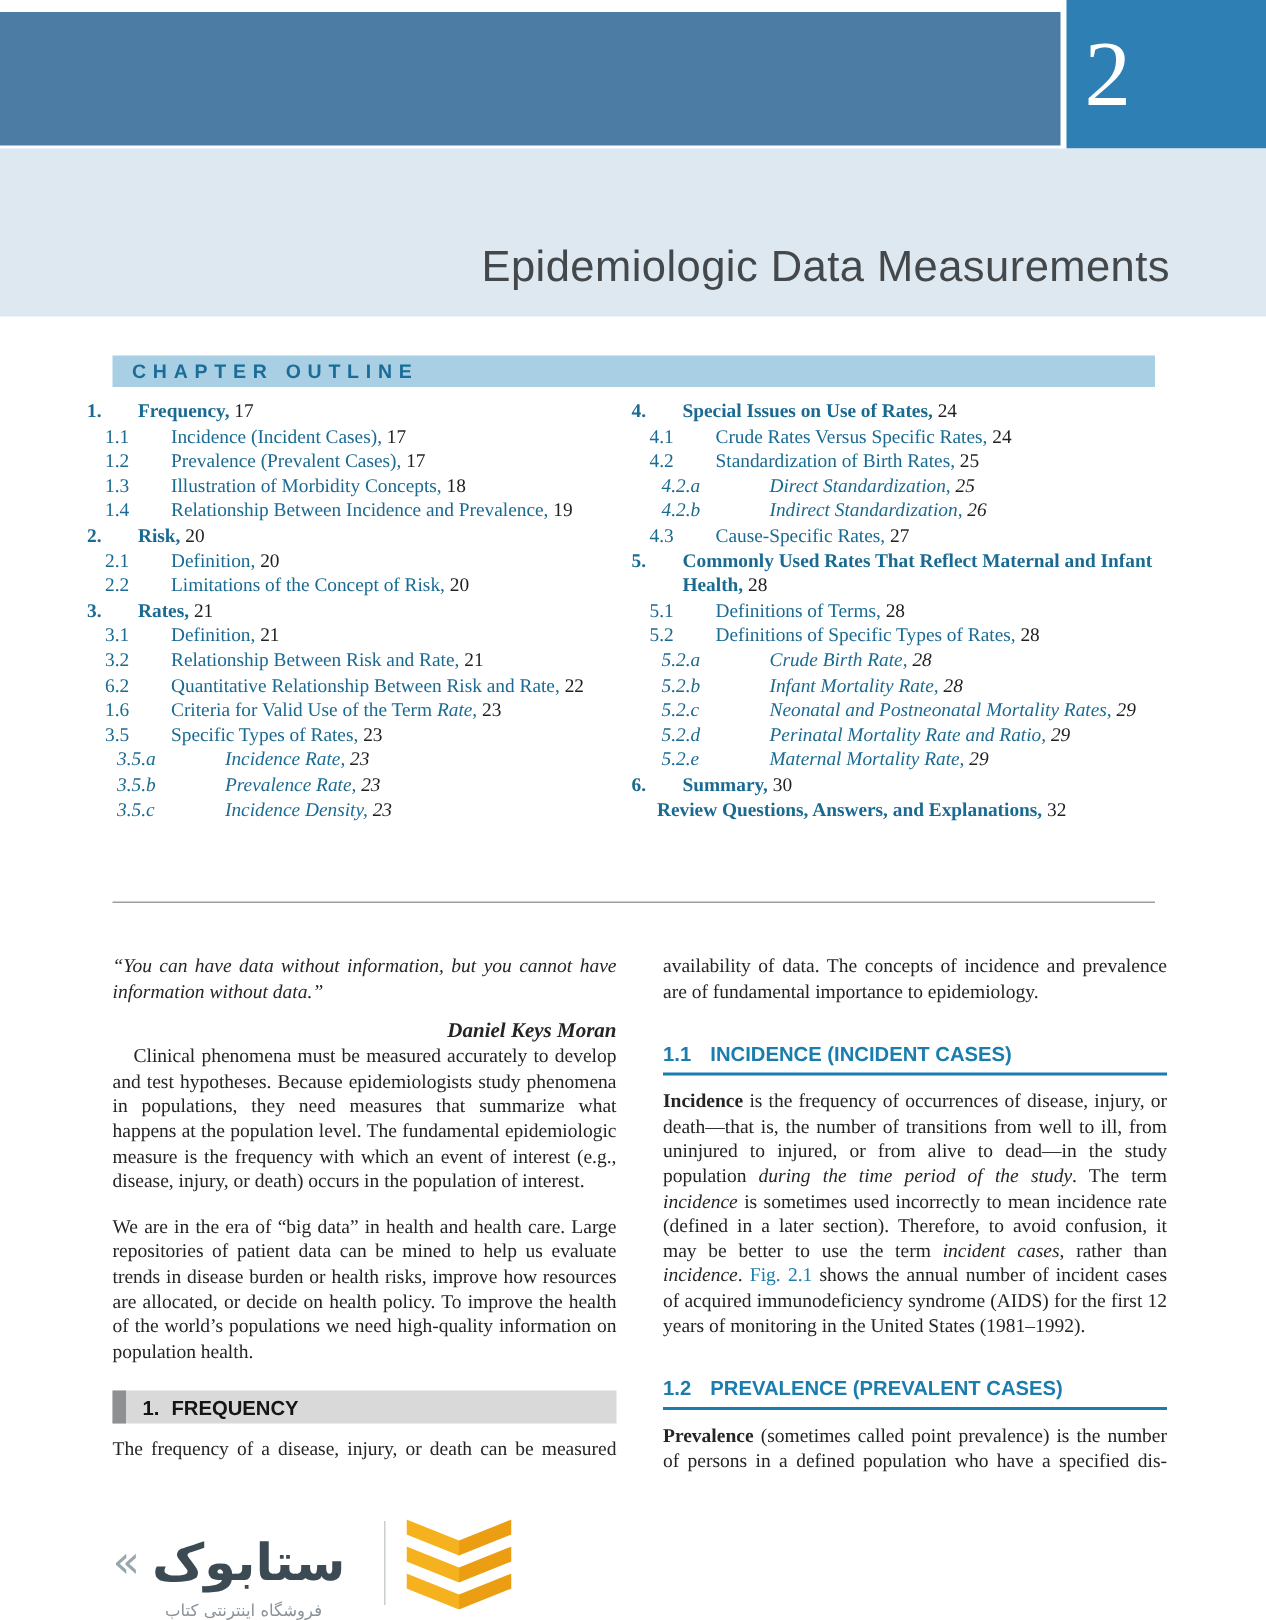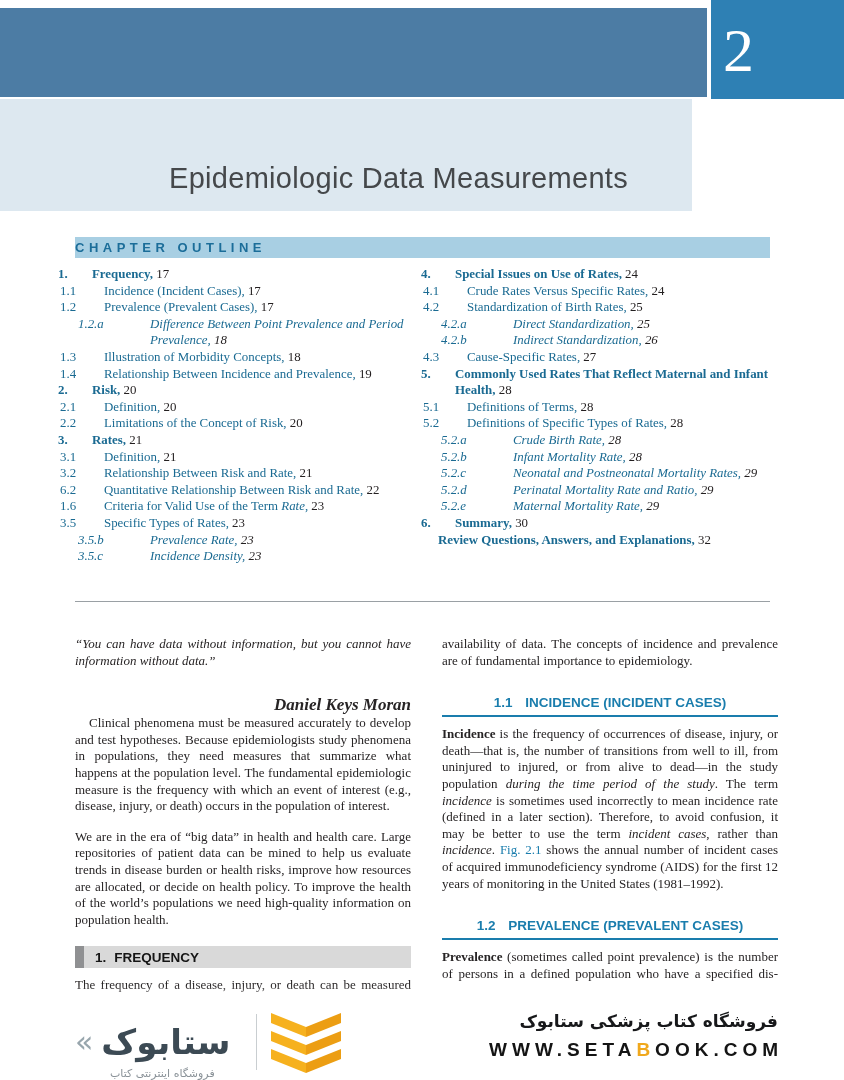--- a/index.html
+++ b/index.html
@@ -9,68 +9,68 @@
     overflow:hidden; font-family:"Liberation Serif", serif; color:#272425;
   }
 
   
   .top-bar { position:absolute; left:0; top:8px; width:707px; height:89px; background:#4c7ca4; }
   .chapter-box {
     position:absolute; left:711px; top:0; width:133px; height:99px; background:#2e80b4;
     display:flex; align-items:center; padding-left:12px;
   }
   .chapter-num { color:#ffffff; font-family:"Liberation Serif", serif; font-size:62px; line-height:1; }
-  .title-band { position:absolute; left:0; top:99px; width:692px; height:112px; background:#dde8f0; }
+  .title-band { position:absolute; left:0; top:99px; width:844px; height:112px; background:#dde8f0; }
   .page-title {
     position:absolute; right:64px; bottom:16px; font-family:"Liberation Sans", sans-serif;
     font-size:29px; color:#45484b; letter-spacing:0.3px;
   }
 
   
   .outline-header { position:absolute; left:75px; top:237px; width:695px; height:21px; background:#a8cfe3; }
   .outline-header-text {
     font-family:"Liberation Sans", sans-serif; font-weight:bold; font-size:13px;
-    letter-spacing:4.5px; color:#1b6d99; line-height:21px; display:block;
+    letter-spacing:4.5px; color:#1b6d99; line-height:21px; padding-left:13px; display:block;
   }
   .outline-cols { position:absolute; left:75px; top:266px; width:700px; display:flex; gap:28px; }
   .outline-col { width:335px; }
   .outline-item { font-size:12.9px; line-height:16.6px; color:#1a6a92; }
   .outline-item .o-num { display:inline-block; }
   .lvl0 { padding-left:17px; text-indent:-17px; font-weight:bold; }
   .lvl0 .o-num { width:17px; }
-  .lvl1 { padding-left:29px; text-indent:-22px;font-family:Liberation Serif, serif; }
+  .lvl1 { padding-left:39px; text-indent:-22px;font-family:Liberation Serif, serif; }
   .lvl1 .o-num { width:22px; }
   .lvl2 { padding-left:75px; text-indent:-36px; font-style:italic; }
   .lvl2 .o-num { width:36px; }
   .o-page { color:#231f20; font-weight:normal; }
   .lvl2 .o-page { font-style:italic; }
   .rule { position:absolute; left:75px; top:601px; width:695px; height:1px; background:#9aa0a4; }
 
   
   .col-left  { position:absolute; left:75px;  top:636px; width:336px; }
   .col-right { position:absolute; left:442px; top:636px; width:336px; }
   p { margin:0; }
   .body-text { font-size:13px; line-height:16.6px; text-align:justify; color:#272425; }
   .quote { font-style:italic; }
-  .attribution { text-align:right; font-weight:bold; font-style:italic; font-size:17px; margin-top:26px; }
+  .attribution { text-align:right; font-weight:bold; font-style:italic; font-size:14px; margin-top:11px; }
   .para1 { margin-top:14px; }
   .para2 { text-indent:14px; }
   .cut { text-align-last:justify; }
 
   .section-bar {
     margin-top:18px; height:22px; background:#d9d9d9; display:flex; align-items:center;
     font-family:"Liberation Sans", sans-serif; font-weight:bold; font-size:13.5px; color:#151515;
   }
   .dark-block { width:9px; height:22px; background:#8f9092; margin-right:11px; flex:none; }
   .sb-num { margin-right:8px; }
   .para3 { margin-top:9px; }
 
   .blue-heading {
     margin-top:26px; font-family:"Liberation Sans", sans-serif; font-weight:bold; font-size:13.5px;
-    color:#1a7dad; padding-bottom:5px; border-bottom:2px solid #1a7dad;text-align:center;
+    color:#1a7dad; padding-bottom:5px; border-bottom:2px solid #1a7dad;
   }
   .h-num { margin-right:9px; }
   .h-para { margin-top:9px; }
   .seg-b { font-weight:bold; }
   .seg-i { font-style:italic; }
   .seg-link { color:#1a7dad; }
   .seg-accent { color:#f0a81c; }
 
   
   .fade-overlay {
@@ -111,32 +111,32 @@
   </div>
 
   <div class="outline-header">
     <span class="outline-header-text">CHAPTER OUTLINE</span>
   </div>
   <div class="outline-cols">
     <div class="outline-col">
         <div class="outline-item lvl0"><span class="o-num">1.</span><span class="o-text">Frequency,</span> <span class="o-page">17</span></div>
         <div class="outline-item lvl1"><span class="o-num">1.1</span><span class="o-text">Incidence (Incident Cases),</span> <span class="o-page">17</span></div>
         <div class="outline-item lvl1"><span class="o-num">1.2</span><span class="o-text">Prevalence (Prevalent Cases),</span> <span class="o-page">17</span></div>
-        <div class="outline-item lvl2"><span class="o-num">1.2.a</span><span class="o-text">Difference Between Point Prevalence and Period Prevalence,</span> <span class="o-page">18</span></div>
         <div class="outline-item lvl1"><span class="o-num">1.3</span><span class="o-text">Illustration of Morbidity Concepts,</span> <span class="o-page">18</span></div>
         <div class="outline-item lvl1"><span class="o-num">1.4</span><span class="o-text">Relationship Between Incidence and Prevalence,</span> <span class="o-page">19</span></div>
         <div class="outline-item lvl0"><span class="o-num">2.</span><span class="o-text">Risk,</span> <span class="o-page">20</span></div>
         <div class="outline-item lvl1"><span class="o-num">2.1</span><span class="o-text">Definition,</span> <span class="o-page">20</span></div>
         <div class="outline-item lvl1"><span class="o-num">2.2</span><span class="o-text">Limitations of the Concept of Risk,</span> <span class="o-page">20</span></div>
         <div class="outline-item lvl0"><span class="o-num">3.</span><span class="o-text">Rates,</span> <span class="o-page">21</span></div>
         <div class="outline-item lvl1"><span class="o-num">3.1</span><span class="o-text">Definition,</span> <span class="o-page">21</span></div>
         <div class="outline-item lvl1"><span class="o-num">3.2</span><span class="o-text">Relationship Between Risk and Rate,</span> <span class="o-page">21</span></div>
         <div class="outline-item lvl1"><span class="o-num">6.2</span><span class="o-text">Quantitative Relationship Between Risk and Rate,</span> <span class="o-page">22</span></div>
         <div class="outline-item lvl1"><span class="o-num">1.6</span><span class="o-text">Criteria for Valid Use of the Term <i>Rate</i>,</span> <span class="o-page">23</span></div>
         <div class="outline-item lvl1"><span class="o-num">3.5</span><span class="o-text">Specific Types of Rates,</span> <span class="o-page">23</span></div>
+        <div class="outline-item lvl2"><span class="o-num">3.5.a</span><span class="o-text">Incidence Rate,</span> <span class="o-page">23</span></div>
         <div class="outline-item lvl2"><span class="o-num">3.5.b</span><span class="o-text">Prevalence Rate,</span> <span class="o-page">23</span></div>
         <div class="outline-item lvl2"><span class="o-num">3.5.c</span><span class="o-text">Incidence Density,</span> <span class="o-page">23</span></div>
       </div>
     <div class="outline-col">
         <div class="outline-item lvl0"><span class="o-num">4.</span><span class="o-text">Special Issues on Use of Rates,</span> <span class="o-page">24</span></div>
         <div class="outline-item lvl1"><span class="o-num">4.1</span><span class="o-text">Crude Rates Versus Specific Rates,</span> <span class="o-page">24</span></div>
         <div class="outline-item lvl1"><span class="o-num">4.2</span><span class="o-text">Standardization of Birth Rates,</span> <span class="o-page">25</span></div>
         <div class="outline-item lvl2"><span class="o-num">4.2.a</span><span class="o-text">Direct Standardization,</span> <span class="o-page">25</span></div>
         <div class="outline-item lvl2"><span class="o-num">4.2.b</span><span class="o-text">Indirect Standardization,</span> <span class="o-page">26</span></div>
         <div class="outline-item lvl1"><span class="o-num">4.3</span><span class="o-text">Cause-Specific Rates,</span> <span class="o-page">27</span></div>
@@ -193,19 +193,15 @@
           <polygon points="0,2 35,16 35,26 0,12" fill="#f6b11e"></polygon>
           <polygon points="70,2 35,16 35,26 70,12" fill="#ec9e13"></polygon>
           <polygon points="0,20 35,34 35,44 0,30" fill="#f6b11e"></polygon>
           <polygon points="70,20 35,34 35,44 70,30" fill="#ec9e13"></polygon>
           <polygon points="0,38 35,52 35,62 0,48" fill="#f6b11e"></polygon>
           <polygon points="70,38 35,52 35,62 70,48" fill="#ec9e13"></polygon>
         </svg>
       </span>
     </div>
     <div class="logo-sub" dir="rtl">فروشگاه اینترنتی کتاب</div>
-    <div class="footer-right">
-      <div class="footer-fa" dir="rtl">فروشگاه کتاب پزشکی ستابوک</div>
-      <div class="footer-url"><span>WWW.SETA</span><span class="seg-accent">B</span><span>OOK.COM</span></div>
-    </div>
   </div>
 
 </div>
 
 </body></html>

